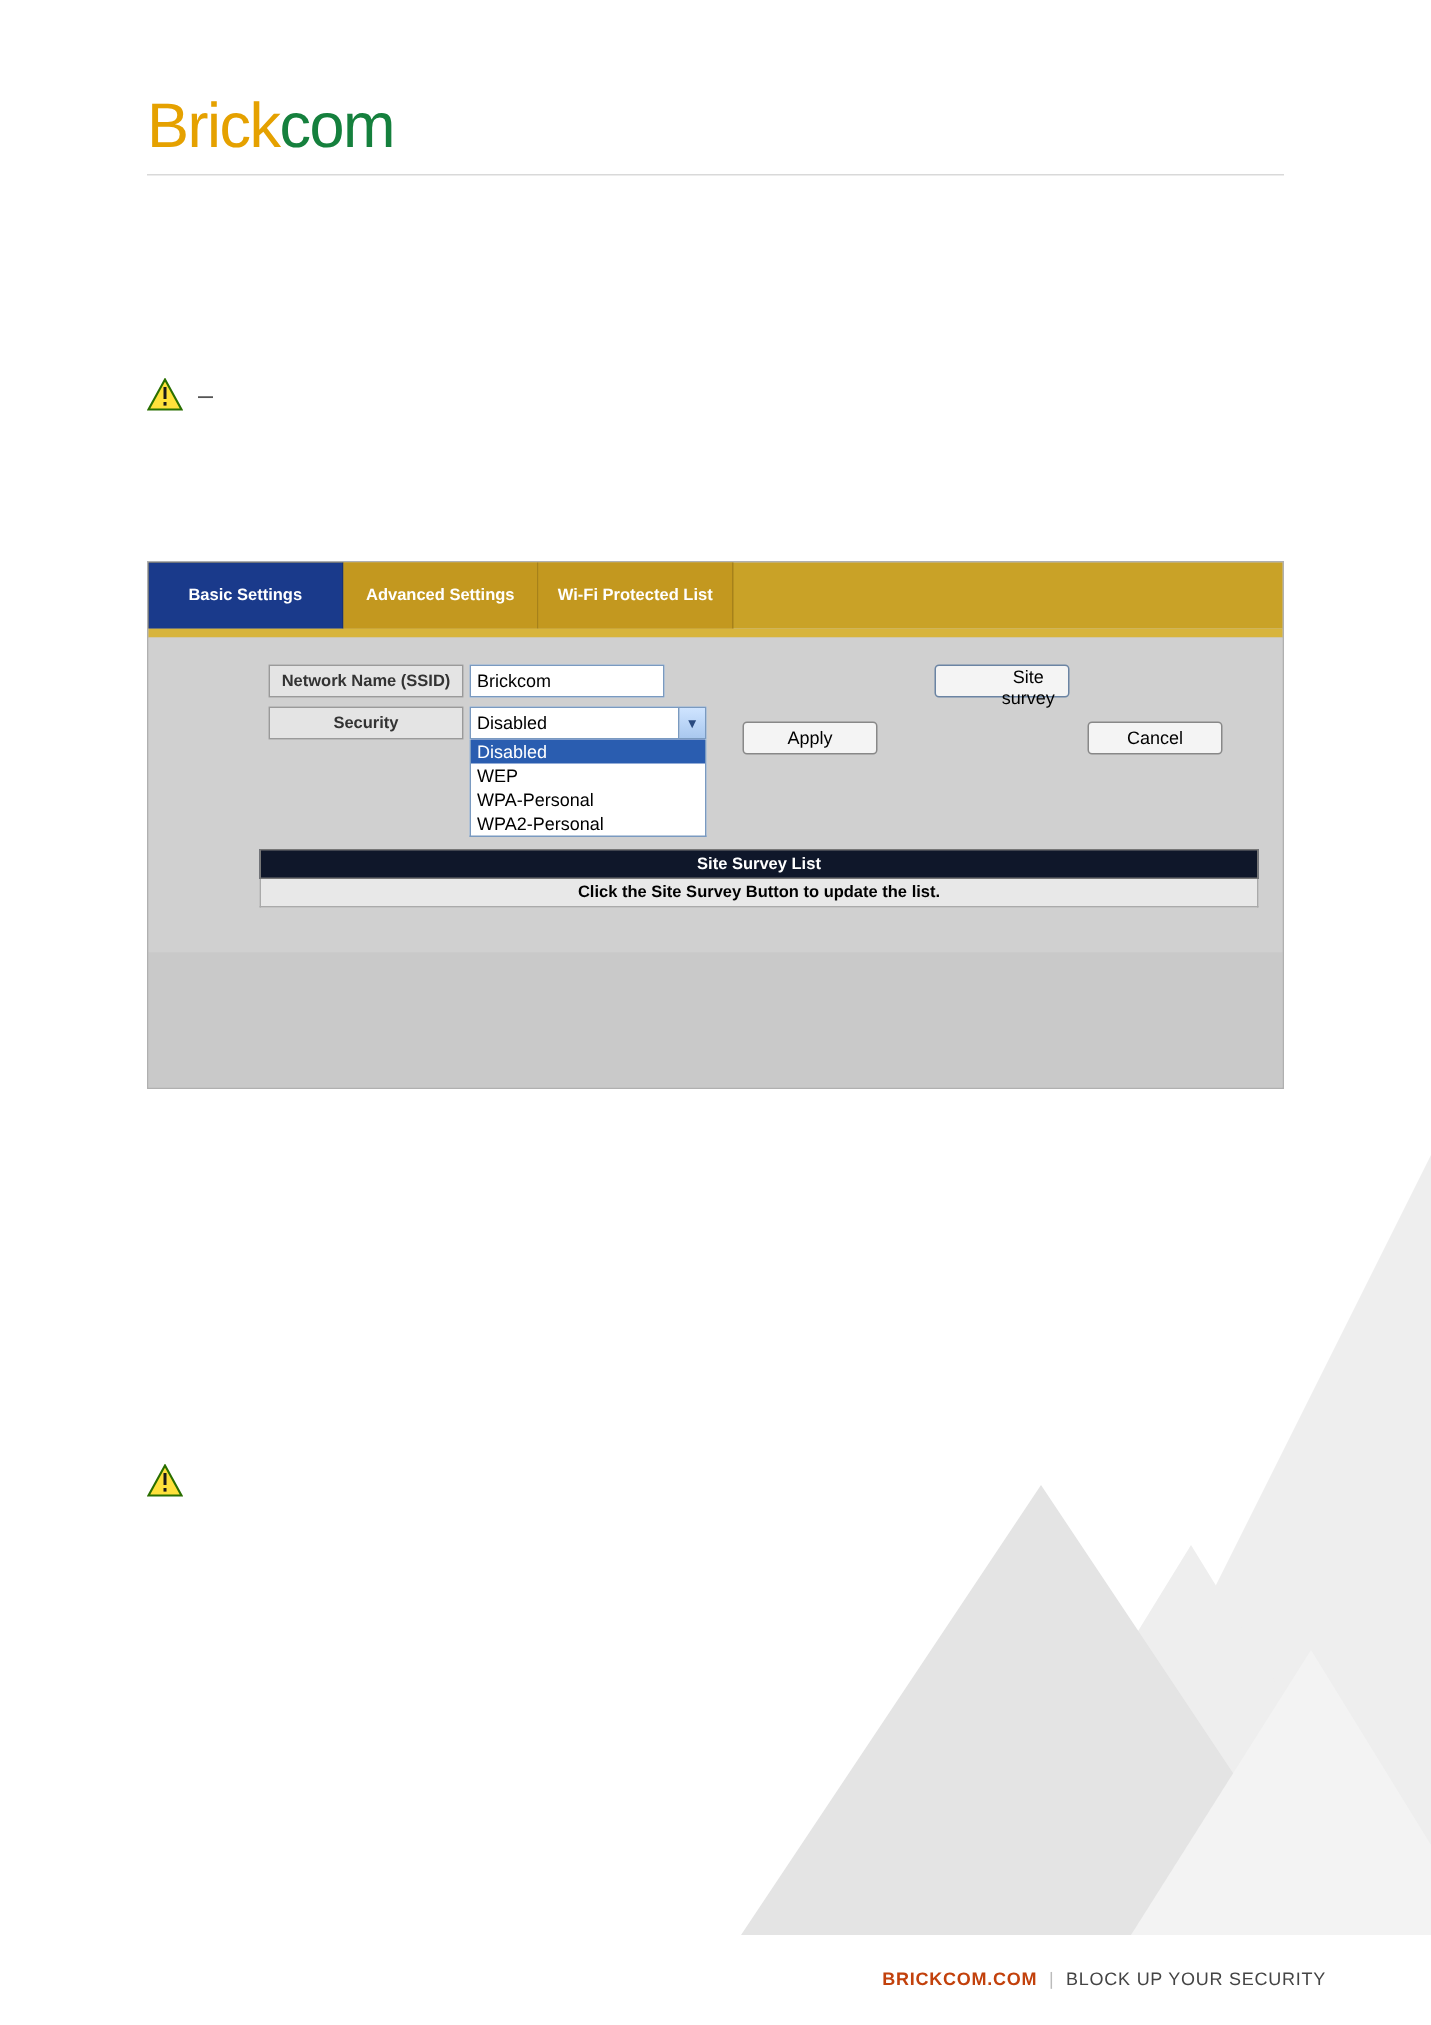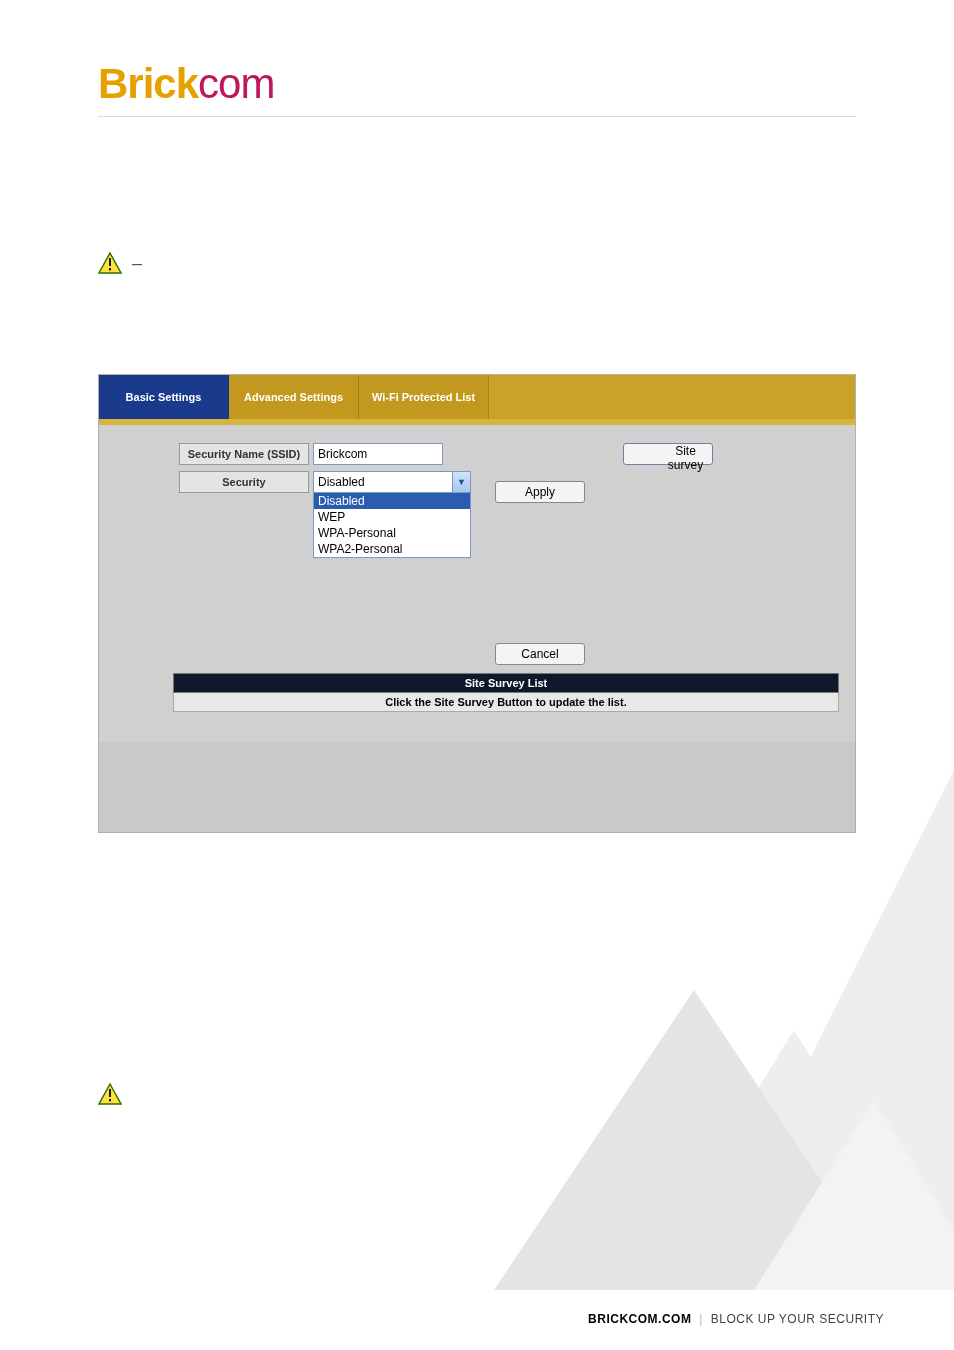--- a/index.html
+++ b/index.html
@@ -16,22 +16,22 @@
     position: relative;
     z-index: 2;
   }
   .logo {
     font-size: 42px;
     font-weight: 900;
     letter-spacing: -1px;
     display: inline-block;
     margin-bottom: 8px;
   }
-  .logo .bold { color: #e5a100; font-weight: 700; }
-  .logo .thin { color: #be185d; font-weight: 400; }
+  .logo .bold { color: #e5a100; font-weight: 400; }
+  .logo .thin { color: #15803d; font-weight: 400; }
   .hr {
     border: none;
     border-top: 1px solid #d9d9d9;
     margin-bottom: 40px;
   }
   .body-text {
     font-size: 15px;
     line-height: 1.45;
     color: #333;
     visibility: hidden; 
@@ -153,21 +153,21 @@
     font-size: 12px;
   }
   .select-list .opt {
     padding: 1px 4px;
     cursor: pointer;
   }
   .select-list .opt.sel {
     background: #2a5db0;
     color: #fff;
   }
-  .btn-row-inner { display: flex; gap: 140px; margin-left: 24px; margin-top: 10px; flex-direction: column; }
+  .btn-row-inner { display: flex; gap: 140px; margin-left: 24px; margin-top: 10px; }
   .std-btn {
     width: 90px;
     height: 22px;
     font-size: 12px;
     background: #f4f4f4;
     border: 1px solid #888;
     border-radius: 3px;
     cursor: pointer;
   }
   .site-survey-bar {
@@ -218,21 +218,21 @@
   
   .footer {
     position: absolute;
     bottom: 24px;
     right: 70px;
     font-size: 12px;
     letter-spacing: 0.5px;
     z-index: 2;
     color: #444;
   }
-  .footer .brand { color: #000000; font-weight: bold; padding-left: 48px; }
+  .footer .brand { color: #c2410c; font-weight: bold; padding-left: 48px; }
   .footer .sep { color: #bbb; margin: 0 4px; }
 </style>
 </head>
 <body>
 
 <div class="page">
   <div class="logo">
     <span class="bold">Brick</span><span class="thin">com</span>
   </div>
   <hr class="hr">
@@ -256,21 +256,21 @@
       <div class="tab active">Basic Settings</div>
       <div class="tab">Advanced Settings</div>
       <div class="tab">Wi-Fi Protected List</div>
       <div class="tab-filler"></div>
     </div>
     <div class="gold-strip"></div>
 
     <div class="form-area">
 
       <div class="form-row">
-        <div class="cell-label">Security Name (SSID)</div>
+        <div class="cell-label">Network Name (SSID)</div>
         <input class="text-input" type="text" value="Brickcom" style="">
         <button class="site-btn">Site survey</button>
       </div>
 
       <div class="form-row" style="align-items:flex-start;">
         <div class="cell-label">Security</div>
         <div class="select-wrap">
           <div class="select-box">
             <span>Disabled</span>
             <span class="select-arrow">▼</span>

